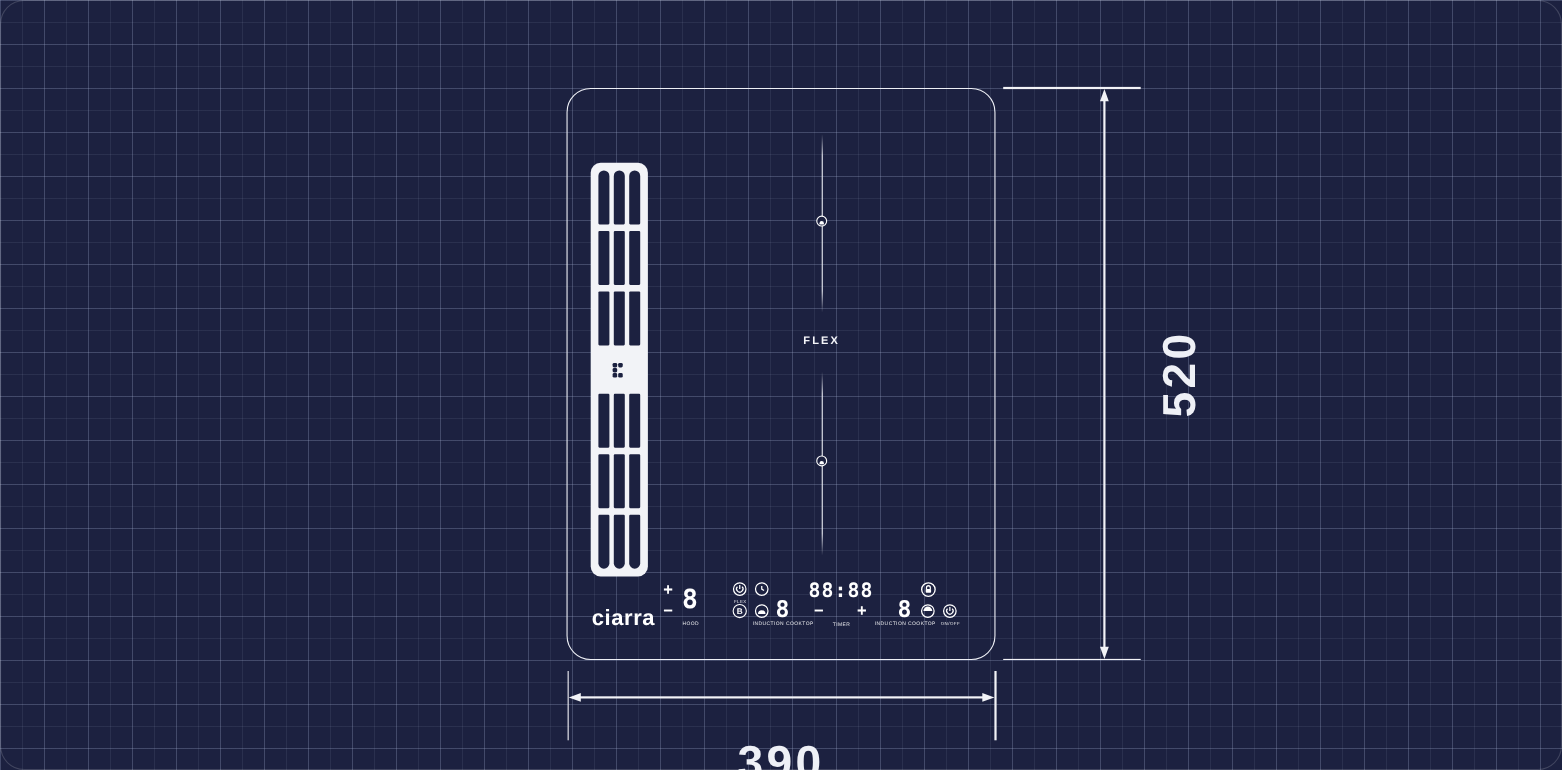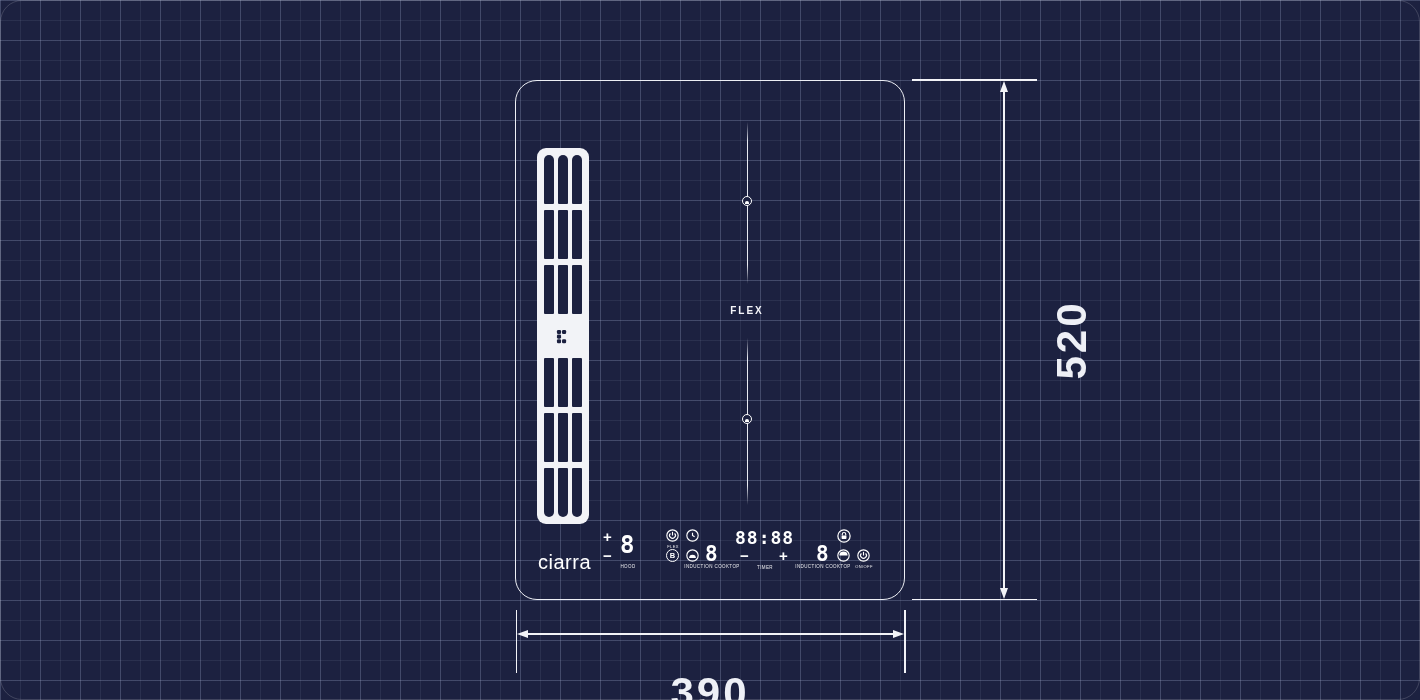--- a/index.html
+++ b/index.html
@@ -34,21 +34,21 @@
 
   
   .zoneline{left:746.5px;width:1.2px;background:linear-gradient(to bottom,rgba(255,255,255,0),#e9ebf2 12%,#e9ebf2 88%,rgba(255,255,255,0));}
   .zl1{top:122px;height:162px;}
   .zl2{top:338px;height:167px;}
   .marker{width:10px;height:10px;border:1.5px solid #fff;border-radius:50%;box-sizing:border-box;background:#1c2140;}
   .marker::after{content:"";position:absolute;left:2px;bottom:1px;width:4px;height:3px;background:#fff;border-radius:2px 2px 0 0;}
   .flexlabel{left:717px;top:305px;width:60px;text-align:center;font-size:10px;font-weight:bold;letter-spacing:2px;color:#f4f5f9;}
 
   
-  .logo{left:538px;top:551px;font-size:20px;font-weight:normal;letter-spacing:0.5px;color:#fff;text-align:center;}
+  .logo{left:538px;top:551px;font-size:20px;font-weight:bold;letter-spacing:0.5px;color:#fff;text-align:center;}
   .pm{font-size:15px;font-weight:bold;color:#fff;line-height:1;}
   .seg{font-family:"DejaVu Sans Mono",monospace;font-weight:bold;color:#fff;line-height:1;}
   .tiny{font-size:4.5px;letter-spacing:0.4px;color:rgba(255,255,255,0.9);text-align:center;white-space:nowrap;}
   .cicon{width:13px;height:13px;}
   .circle-b{width:13px;height:13px;border:1.3px solid #fff;border-radius:50%;box-sizing:border-box;display:flex;align-items:center;justify-content:center;font-size:7.5px;font-weight:bold;color:#fff;}
 
   
   .dimline{background:#f2f3f7;}
   .dimtext{font-size:42px;font-weight:bold;letter-spacing:3px;color:#eef0f6;}
   .arrow{width:0;height:0;}

